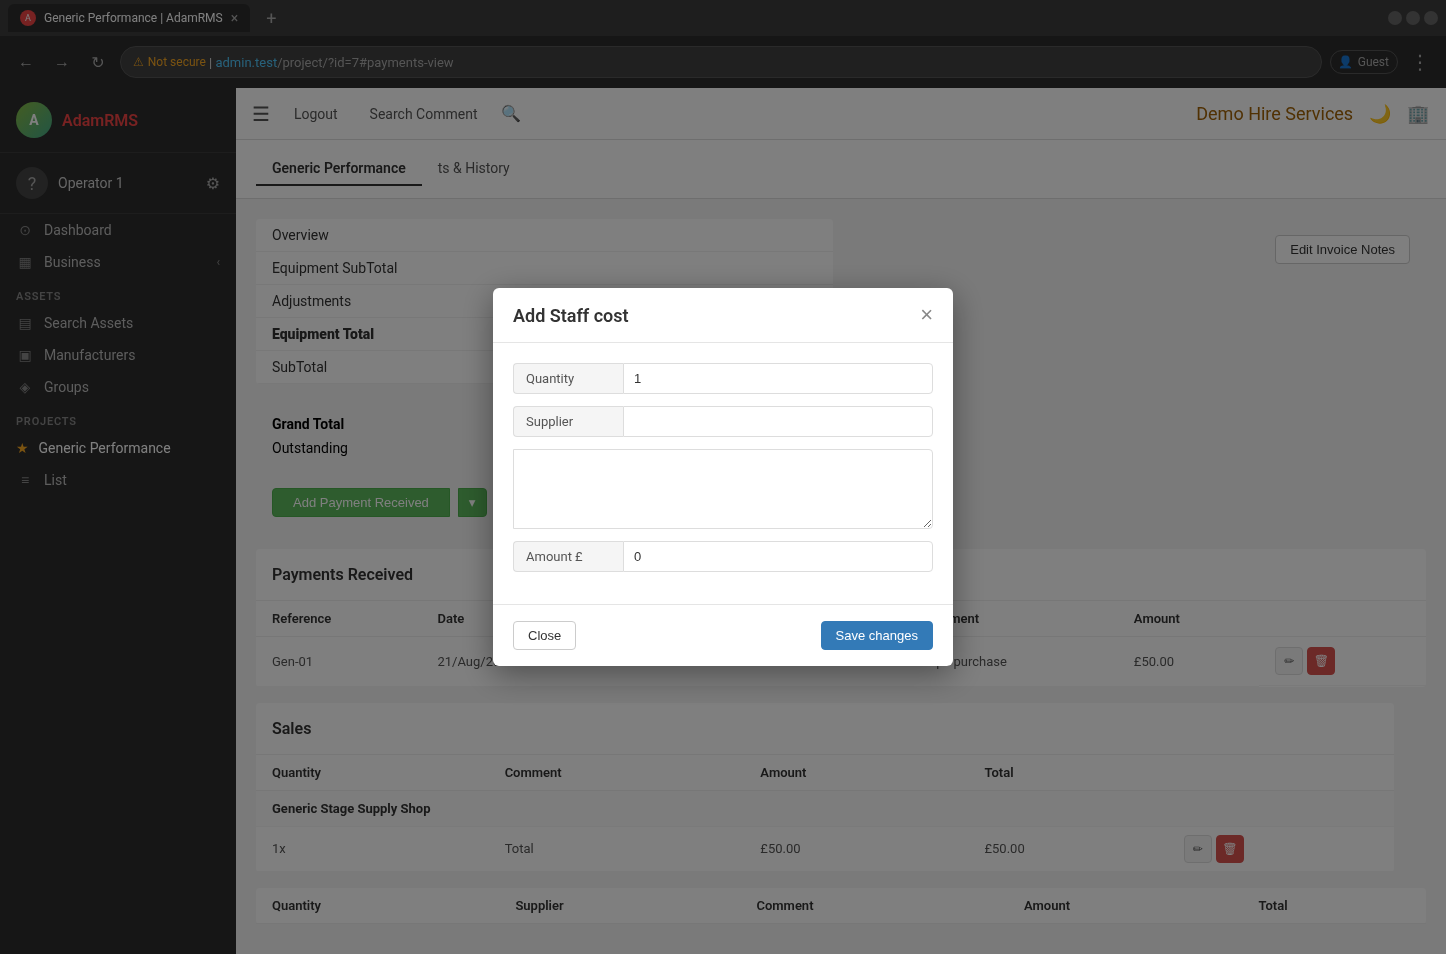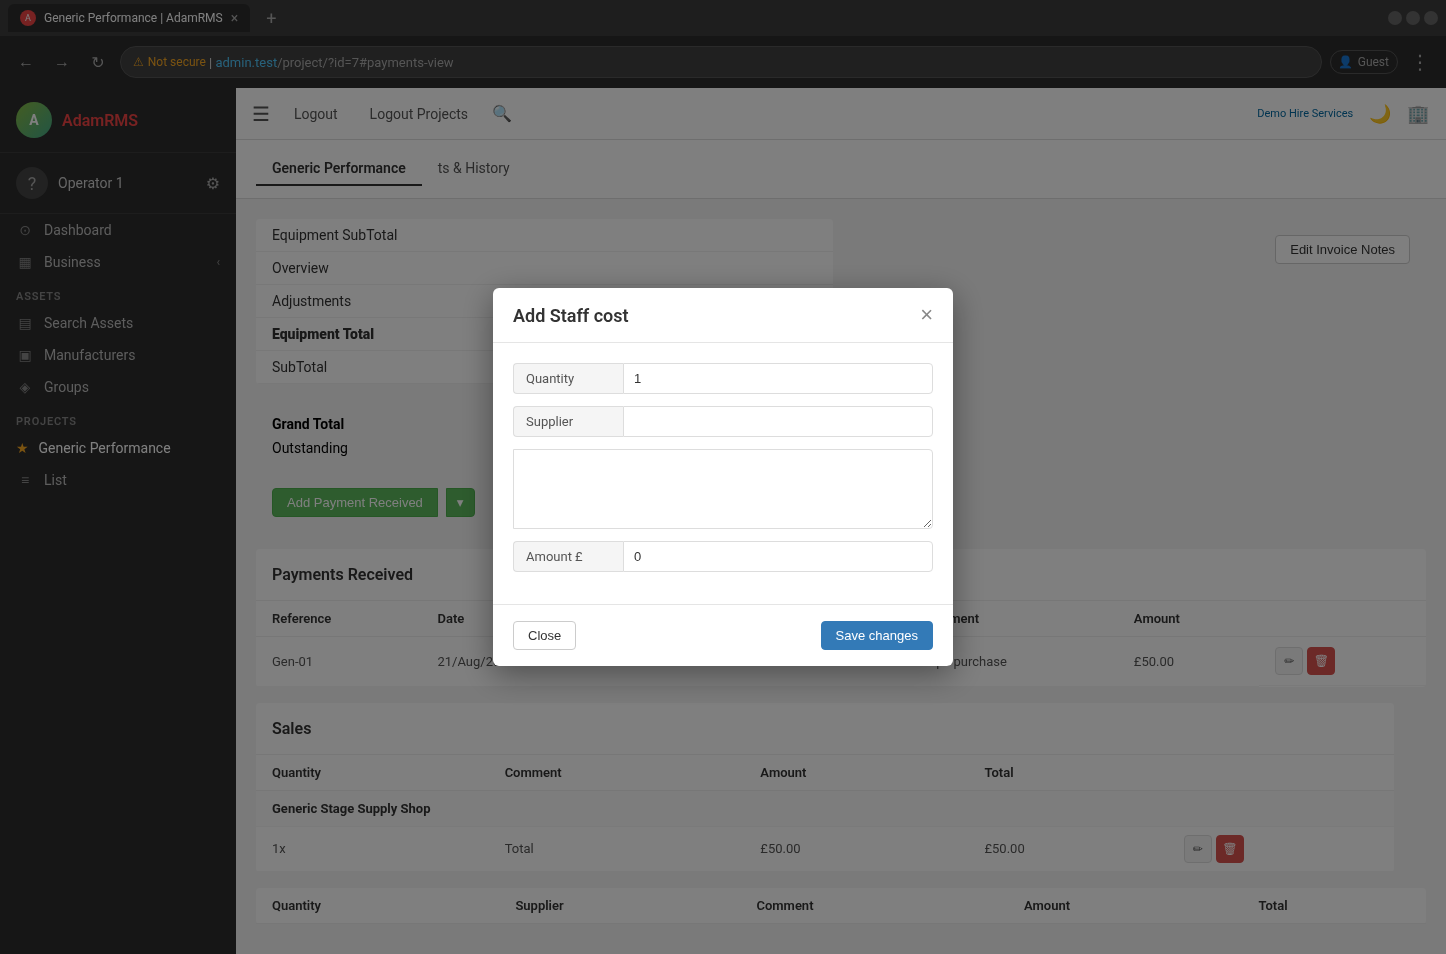--- a/index.html
+++ b/index.html
@@ -47,21 +47,21 @@
     .sidebar-business-chevron { margin-left: auto; font-size: 12px; color: #888; }
 
     
     .main-content { flex: 1; background: #f0f0f0; overflow: hidden; display: flex; flex-direction: column; }
     .main-topbar { background: #fff; height: 52px; display: flex; align-items: center; padding: 0 16px; gap: 16px; border-bottom: 1px solid #ddd; }
     .main-topbar-hamburger { color: #555; font-size: 20px; cursor: pointer; }
     .main-topbar-logout { color: #555; font-size: 14px; cursor: pointer; text-decoration: none; padding: 4px 8px; }
     .main-topbar-search { color: #555; font-size: 14px; cursor: pointer; padding: 4px 8px; }
     .main-topbar-search-icon { color: #555; font-size: 16px; cursor: pointer; }
     .main-topbar-right { margin-left: auto; display: flex; align-items: center; gap: 16px; }
-    .main-topbar-company { color: #0369a1; font-size: 11px; }
+    .main-topbar-company { color: #a16207; font-size: 18px; }
     .main-topbar-moon { color: #555; font-size: 18px; cursor: pointer; }
     .main-topbar-building { color: #555; font-size: 18px; cursor: pointer; }
 
     
     .page-header { background: #fff; padding: 12px 20px; border-bottom: 1px solid #ddd; }
     .page-tabs { display: flex; gap: 0; border-bottom: none; }
     .page-tab { padding: 8px 16px; color: #555; font-size: 14px; cursor: pointer; border-bottom: 2px solid transparent; }
     .page-tab.active { color: #333; font-weight: 600; border-bottom: 2px solid #333; }
 
     
@@ -93,21 +93,21 @@
     .sales-table .supplier-row td { font-weight: 700; color: #333; background: #fafafa; }
     .btn { padding: 6px 14px; border-radius: 4px; border: 1px solid; cursor: pointer; font-size: 13px; }
     .btn-primary { background: #337ab7; color: #fff; border-color: #337ab7; }
     .btn-default { background: #fff; color: #333; border-color: #ccc; }
 
     .icon-btn { width: 28px; height: 28px; border: none; border-radius: 4px; cursor: pointer; display: inline-flex; align-items: center; justify-content: center; font-size: 12px; }
     .icon-btn-edit { background: #f5f5f5; border: 1px solid #ddd; color: #555; }
     .icon-btn-delete { background: #d9534f; color: #fff; border: 1px solid #d9534f; }
 
     .add-payment-area { padding: 16px; display: flex; gap: 8px; }
-    .add-payment-btn { background: #5cb85c; color: #fff; border: 1px solid #4cae4c; border-radius: 4px 0 0 4px; padding: 6px 14px; cursor: pointer; font-size: 13px; }
+    .add-payment-btn { background: #5cb85c; color: #fff; border: 1px solid #4cae4c; border-radius: 4px 0 0 4px; padding: 6px 20px; cursor: pointer; font-size: 13px; }
     .add-payment-dropdown { background: #5cb85c; color: #fff; border: 1px solid #4cae4c; border-radius: 0 4px 4px 0; padding: 6px 10px; cursor: pointer; border-left: 1px solid #4cae4c; }
 
     .edit-invoice-area { display: flex; justify-content: flex-end; padding: 16px; }
 
     
     .overlay { position: fixed; top: 0; left: 0; width: 100%; height: 100%; background: rgba(0,0,0,0.5); z-index: 100; display: flex; align-items: center; justify-content: center; }
 
     
     .modal { background: #fff; border-radius: 6px; width: 460px; box-shadow: 0 8px 32px rgba(0,0,0,0.4); z-index: 101; }
     .modal-header { padding: 16px 20px; border-bottom: 1px solid #e5e5e5; display: flex; align-items: center; justify-content: space-between; }
@@ -202,21 +202,21 @@
     <div class="sidebar-item">
       <span class="sidebar-item-icon">≡</span>
       <span>List</span>
     </div>
   </div>
 
   <div class="main-content">
     <div class="main-topbar">
       <span class="main-topbar-hamburger">☰</span>
       <a class="main-topbar-logout">Logout</a>
-      <span class="main-topbar-search">Logout Projects</span>
+      <span class="main-topbar-search">Search Comment</span>
       <span class="main-topbar-search-icon">🔍</span>
       <div class="main-topbar-right">
         <span class="main-topbar-company">Demo Hire Services</span>
         <span class="main-topbar-moon">🌙</span>
         <span class="main-topbar-building">🏢</span>
       </div>
     </div>
 
     <div class="page-header">
       <div class="page-tabs">
@@ -227,25 +227,25 @@
 
     <div class="content-area">
       <div class="content-inner">
 
         <div style="display:flex; gap:16px; margin-bottom:16px;">
           <div style="flex:1;">
             <div class="overview-section">
               <table class="overview-table">
                 <tbody>
                     <tr>
+                  <td>Overview</td>
+                  <td></td>
+                </tr>
+                <tr>
                   <td class="link-cell">Equipment SubTotal</td>
-                  <td></td>
-                </tr>
-                <tr>
-                  <td>Overview</td>
                   <td></td>
                 </tr>
                 <tr>
                   <td>Adjustments</td>
                   <td></td>
                 </tr>
                 <tr class="bold">
                   <td><strong>Equipment Total</strong></td>
                   <td></td>
                 </tr>

